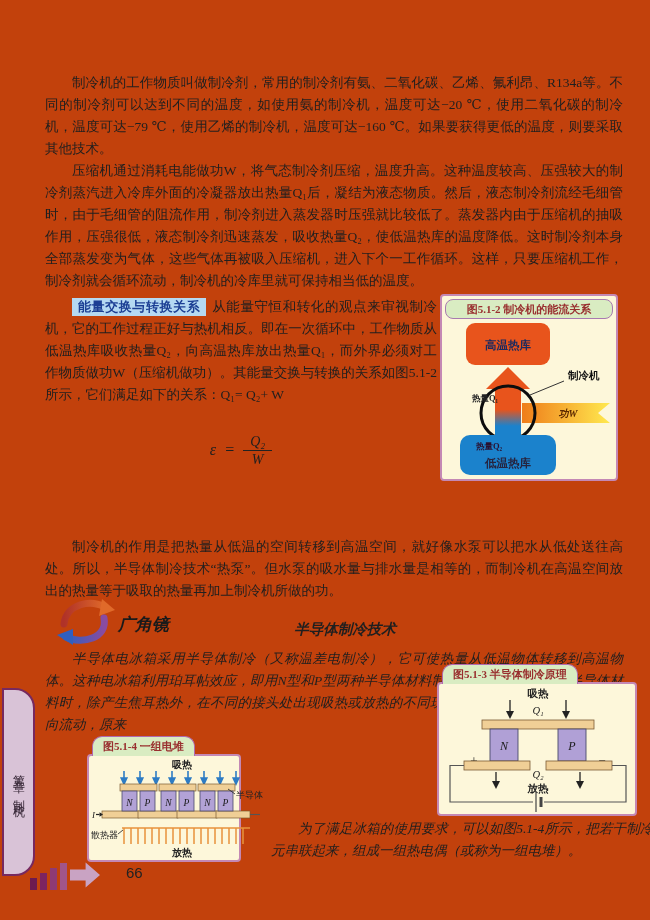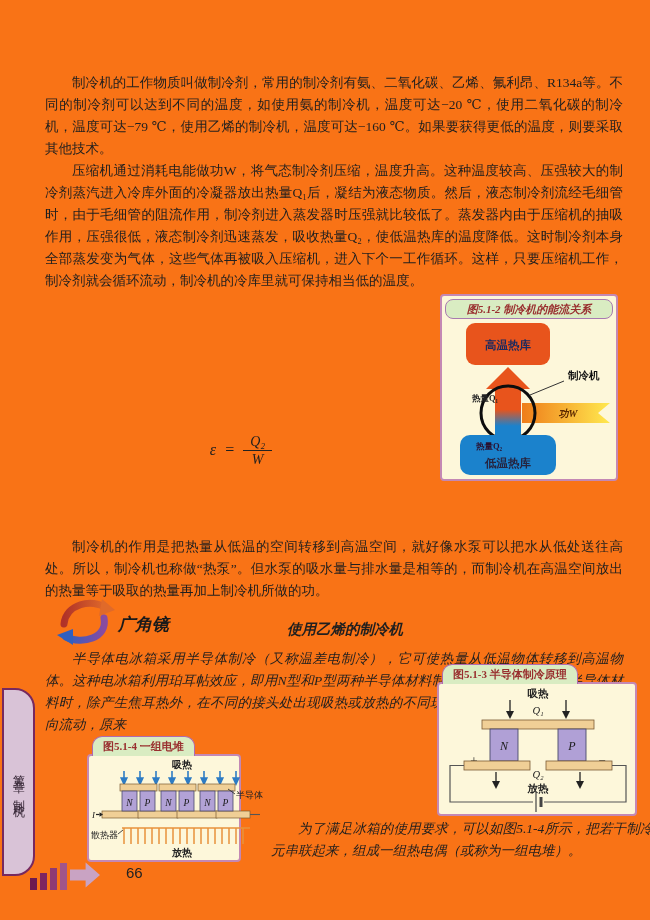--- a/index.html
+++ b/index.html
@@ -1,31 +1,31 @@
 <!DOCTYPE html>
 <html><head>
 <meta charset="utf-8">
 <style>
   html,body{margin:0;padding:0;background:#e9e9e9;}
-  .page{position:relative;width:650px;height:920px;background:#f97316;overflow:hidden;
+  .page{position:relative;width:650px;height:920px;background:#c2410c;overflow:hidden;
         font-family:"Liberation Serif","DejaVu Serif",serif;color:#1f1f1f;}
   .txt{position:absolute;font-size:13.5px;line-height:22px;text-align:justify;margin:0;}
   .indent{text-indent:2em;}
   .hl{background:#b5d9f2;color:#1c3f94;font-weight:bold;padding:1px 6px 2px;margin-right:6px;font-size:13px;}
   
   #formula{position:absolute;left:45px;top:430px;width:392px;height:40px;
            display:flex;justify-content:center;align-items:center;gap:9px;font-size:16px;}
   .var{font-style:italic;}
   .frac{display:inline-flex;flex-direction:column;align-items:center;font-size:14px;line-height:17px;}
   .frac .num{padding:0 7px;border-bottom:1.3px solid #222;}
   
   .figbox512{position:absolute;left:440px;top:294px;width:178px;background:#fdf7da;
              border:2px solid #c488b4;border-radius:4px;box-sizing:border-box;}
   .figtitle512{margin:3px 3px 2px;height:18px;line-height:18px;background:#d9ecc2;border:1px solid #a87ab0;
-               border-radius:8px;text-align:center;font-weight:bold;font-size:11px;color:#992f2f;font-style:italic;}
+               border-radius:8px;text-align:center;font-weight:bold;font-size:11px;color:#992f2f;}
   .figwrap{position:absolute;}
   .figtab{display:inline-block;margin-left:5px;height:17px;line-height:17px;padding:1px 10px;position:relative;z-index:2;
           background:#d9ecc2;border:1.5px solid #b06ab0;border-bottom:none;border-radius:10px 10px 0 0;
           font-weight:bold;font-size:11px;color:#992f2f;}
   .figinner{margin-top:-2px;background:#fdf7da;border:2px solid #c488b4;border-radius:4px;padding:2px 1px;}
   svg{display:block;}
   
   #wa-heading{position:absolute;left:235px;top:620px;width:220px;text-align:center;
               font-size:14.5px;font-weight:600;font-style:italic;}
   .kai{font-style:italic;}
@@ -48,33 +48,34 @@
 </style>
 </head>
 <body>
 
 <div class="page">
 
   <p class="txt indent" style="left:45px;top:72px;width:578px;">制冷机的工作物质叫做制冷剂，常用的制冷剂有氨、二氧化碳、乙烯、氟利昂、R134a等。不同的制冷剂可以达到不同的温度，如使用氨的制冷机，温度可达−20 ℃，使用二氧化碳的制冷机，温度可达−79 ℃，使用乙烯的制冷机，温度可达−160 ℃。如果要获得更低的温度，则要采取其他技术。</p>
 
   <p class="txt indent" style="left:45px;top:160px;width:578px;">压缩机通过消耗电能做功W，将气态制冷剂压缩，温度升高。这种温度较高、压强较大的制冷剂蒸汽进入冷库外面的冷凝器放出热量Q₁后，凝结为液态物质。然后，液态制冷剂流经毛细管时，由于毛细管的阻流作用，制冷剂进入蒸发器时压强就比较低了。蒸发器内由于压缩机的抽吸作用，压强很低，液态制冷剂迅速蒸发，吸收热量Q₂，使低温热库的温度降低。这时制冷剂本身全部蒸发变为气体，这些气体再被吸入压缩机，进入下个一工作循环。这样，只要压缩机工作，制冷剂就会循环流动，制冷机的冷库里就可保持相当低的温度。</p>
 
+  <p class="txt" style="left:45px;top:296px;width:392px;text-indent:2em;"><span class="hl">能量交换与转换关系</span><span>从能量守恒和转化的观点来审视制冷机，它的工作过程正好与热机相反。即在一次循环中，工作物质从低温热库吸收热量Q₂，向高温热库放出热量Q₁，而外界必须对工作物质做功W（压缩机做功）。其能量交换与转换的关系如图5.1-2所示，它们满足如下的关系：Q₁= Q₂+ W</span></p>
 
 
   <div id="formula">
     <span class="var">ε</span>
     <span>=</span>
     <span class="frac">
       <span class="num var">Q₂</span>
       <span class="den var">W</span>
     </span>
   </div>
 
 
-  <p class="txt indent" style="left:45px;top:536px;width:578px;">制冷机的作用是把热量从低温的空间转移到高温空间，就好像水泵可以把水从低处送往高处。所以，制冷机也称做“热泵”。但水泵的吸水量与排水量是相等的，而制冷机在高温空间放出的热量等于吸取的热量再加上制冷机所做的功。</p>
+  <p class="txt indent" style="left:45px;top:536px;width:578px;">制冷机的作用是把热量从低温的空间转移到高温空间，就好像水泵可以把水从低处送往高处。所以，半导体制冷技术“热泵”。但水泵的吸水量与排水量是相等的，而制冷机在高温空间放出的热量等于吸取的热量再加上制冷机所做的功。</p>
 
   <div class="figbox512">
     <div class="figtitle512">图5.1-2 制冷机的能流关系</div>
     <svg width="172" height="158" viewBox="0 0 172 158" xmlns="http://www.w3.org/2000/svg">
       <defs>
         <linearGradient id="pg" x1="0" y1="0" x2="0" y2="1">
           <stop offset="0" stop-color="#e8541c"></stop>
             <stop offset="0.45" stop-color="#e8541c"></stop>
           <stop offset="0.78" stop-color="#1b82cc"></stop>
             <stop offset="1" stop-color="#1b82cc"></stop>
@@ -111,21 +112,21 @@
           <stop offset="1" stop-color="#2f5fc0"></stop>
       </linearGradient>
     </defs>
     <path d="M12 30 C14 10 40 4 54 14" stroke="url(#lg1)" stroke-width="7" fill="none" stroke-linecap="round"></path>
     <polygon points="50,5 63,16 47,22" fill="#e06a2a"></polygon>
     <path d="M52 24 C56 44 30 51 14 43" stroke="url(#lg2)" stroke-width="7" fill="none" stroke-linecap="round"></path>
     <polygon points="21,35 5,41 21,51" fill="#2f5fc0"></polygon>
     <text x="66" y="36" font-size="17" font-weight="bold" font-style="italic" fill="#1a1a1a">广角镜</text>
   </svg>
 
-  <div id="wa-heading">使用乙烯的制冷机</div>
+  <div id="wa-heading">半导体制冷技术</div>
 
   <p class="txt indent kai" style="left:45px;top:648px;width:578px;">半导体电冰箱采用半导体制冷（又称温差电制冷），它可使热量从低温物体转移到高温物体。这种电冰箱利用珀耳帖效应，即用N型和P型两种半导体材料制成电偶，当电流流过半导体材料时，除产生焦耳热外，在不同的接头处出现吸热或放热的不同现象（图5.1-3）。如果使电流反向流动，原来</p>
   <p class="txt indent kai" style="left:243px;top:818px;width:396px;margin-left:28px;">为了满足冰箱的使用要求，可以如图5.1-4所示，把若干制冷单元串联起来，组成一组热电偶（或称为一组电堆）。</p>
 
   <div class="figwrap" style="left:437px;top:664px;width:200px;">
     <div class="figtab">图5.1-3 半导体制冷原理</div>
     <div class="figinner">
       <svg width="194" height="126" viewBox="0 0 194 126" xmlns="http://www.w3.org/2000/svg">
         <text x="98" y="11" text-anchor="middle" font-size="10.5" font-weight="bold" fill="#222">吸热</text>
         <text x="98" y="28" text-anchor="middle" font-size="10.5" font-style="italic" fill="#222">Q₁</text>

